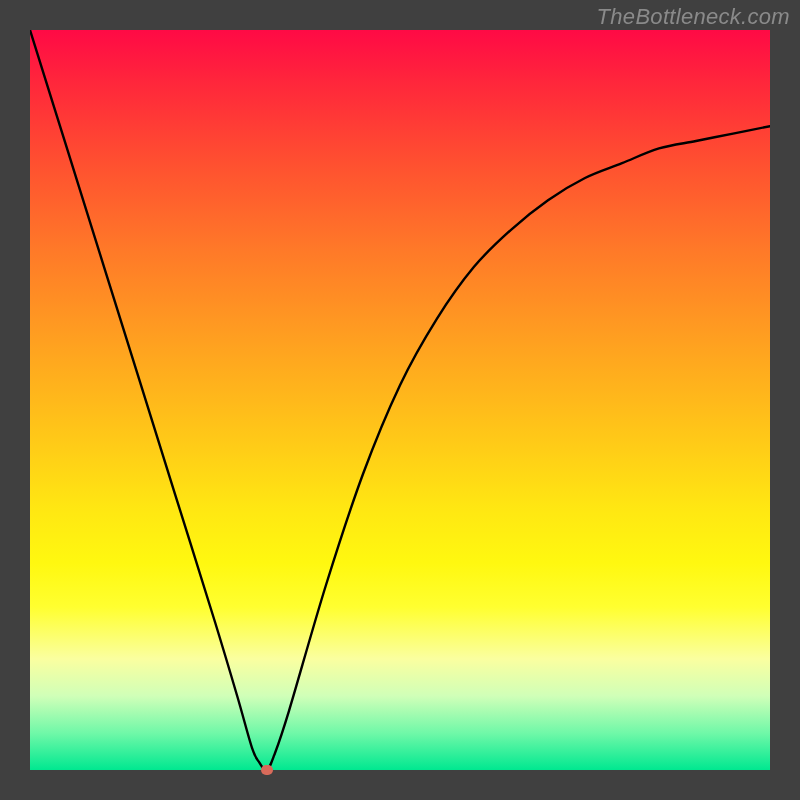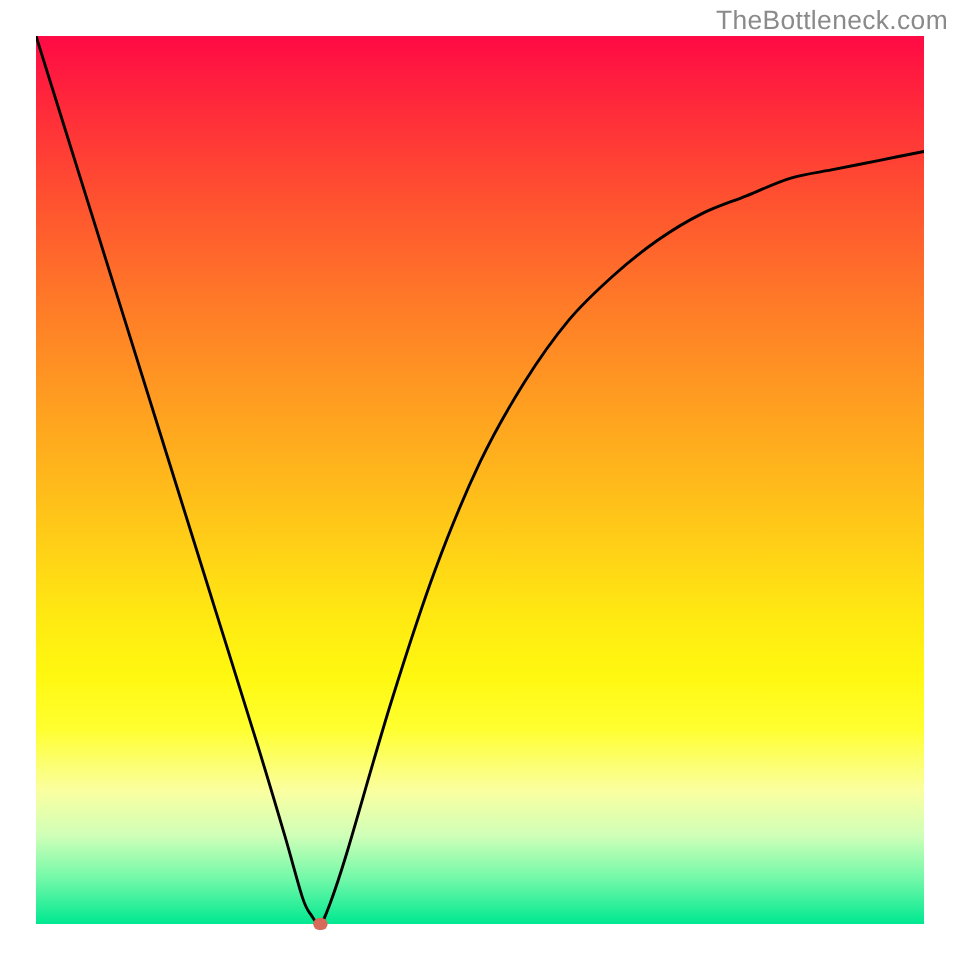--- a/index.html
+++ b/index.html
@@ -7,21 +7,22 @@
     padding: 0;
     width: 800px;
     height: 800px;
     background: #000;
     overflow: hidden;
   }
   .frame {
     position: relative;
     width: 800px;
     height: 800px;
-    background: #ffffff;
+    background: #404040;
+    font-style: italic;
   }
   .plot {
     position: absolute;
     left: 30px;
     top: 30px;
     width: 740px;
     height: 740px;
   }
   .gradient-bg {
     position: absolute;

